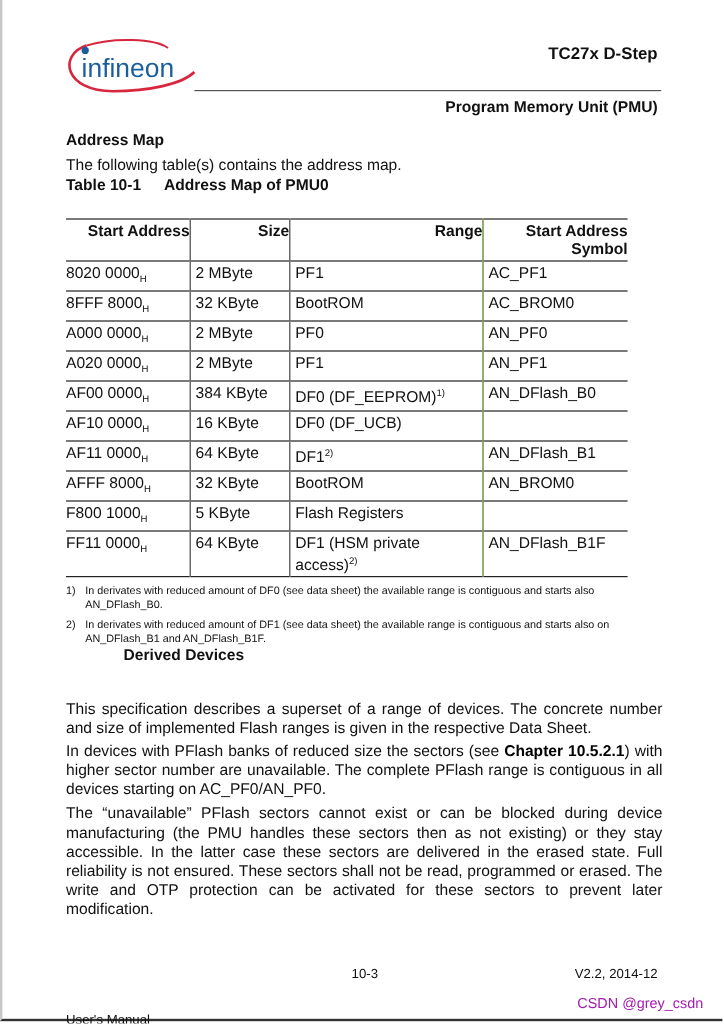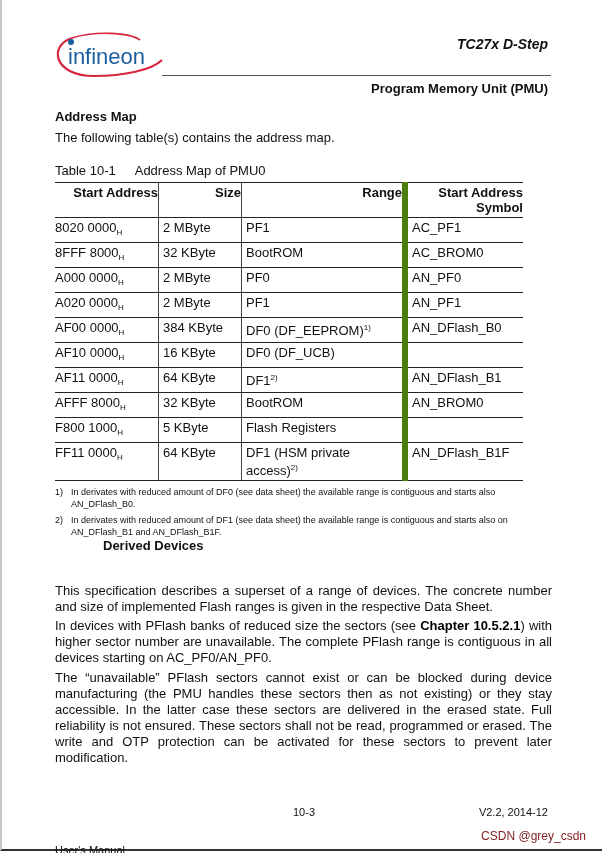--- a/index.html
+++ b/index.html
@@ -1,45 +1,45 @@
 <!DOCTYPE html>
 <html><head>
 <meta charset="utf-8">
 <style>
   html, body { margin:0; padding:0; }
   body { width:603px; height:853px; background:#fff; position:relative; overflow:hidden;
          font-family:"Liberation Sans", sans-serif; color:#111; }
   .page { position:absolute; left:0; top:0; width:602px; height:851px;
           border-left:2px solid #c8c8c8; border-bottom:2px solid #333; box-sizing:border-box; }
   .logo { position:absolute; left:52px; top:30px; width:110px; height:50px; }
-  .hdr-title { position:absolute; right:54px; top:36px; font-weight:bold; font-size:14px;font-style:italic; }
+  .hdr-title { position:absolute; right:54px; top:36px; font-weight:bold; font-size:14px; }
   .hdr-rule { position:absolute; left:160px; right:51px; top:75px; height:1px; background:#555; }
   .hdr-sub { position:absolute; right:54px; top:81px; font-weight:bold; font-size:13px; }
   .h2 { position:absolute; left:53px; font-weight:bold; font-size:13px; }
   .para { position:absolute; left:53px; width:497px; font-size:13px; line-height:16px; text-align:justify; }
-  .caption { position:absolute; left:53px; top:163px; font-weight:normal; font-size:13px; }
+  .caption { position:absolute; left:53px; top:146px; font-weight:bold; font-size:13px; }
   .caption span { margin-right:19px; }
   table { position:absolute; left:53px; top:182px; width:468px; border-collapse:collapse; font-size:13px; }
   th, td { text-align:left; vertical-align:top; padding:2px 0 2px 0; line-height:15px; }
   th { font-weight:bold; height:33px;text-align:right; }
   tr { border-top:1px solid #222; }
   tr:last-child { border-bottom:1px solid #222; }
   td, th { height:17px; }
   .c1 { width:103px; border-right:1px solid #444; }
   .c2 { width:78px; padding-left:4px; border-right:1px solid #444; }
-  .c3 { width:156px; padding-left:4px; border-right:6px solid #4d7c0f; }
+  .c3 { width:156px; padding-left:4px; border-right:1px solid #4d7c0f; }
   .c4 { padding-left:4px; }
   sub { font-size:8px; vertical-align:-3px; }
   sup { font-size:8px; vertical-align:5px; }
   .fn { position:absolute; left:53px; width:470px; font-size:9px; line-height:12px; }
   .fn .n { position:absolute; left:0; }
   .fn .t { display:block; margin-left:16px; }
   .link { color:#000000; font-weight:bold; }
   .ftr { position:absolute; font-size:11px; line-height:12px; }
-  .wm { position:absolute; right:16px; top:829px; font-size:12px; color:#7f1d1d; }
+  .wm { position:absolute; right:16px; top:829px; font-size:12px; color:#a21caf; }
 </style>
 </head>
 <body>
 
 <div class="page">
 
   <svg class="logo" viewBox="0 0 110 50">
     <path d="M18 8 C -6 16, 0 46, 40 46 C 70 46, 98 40, 108 30" fill="none" stroke="#d7263d" stroke-width="2.2"></path>
     <path d="M18 8 C 40 1, 75 2, 86 10" fill="none" stroke="#d7263d" stroke-width="1.6"></path>
     <circle cx="17" cy="12" r="3" fill="#1b5e9e"></circle>

